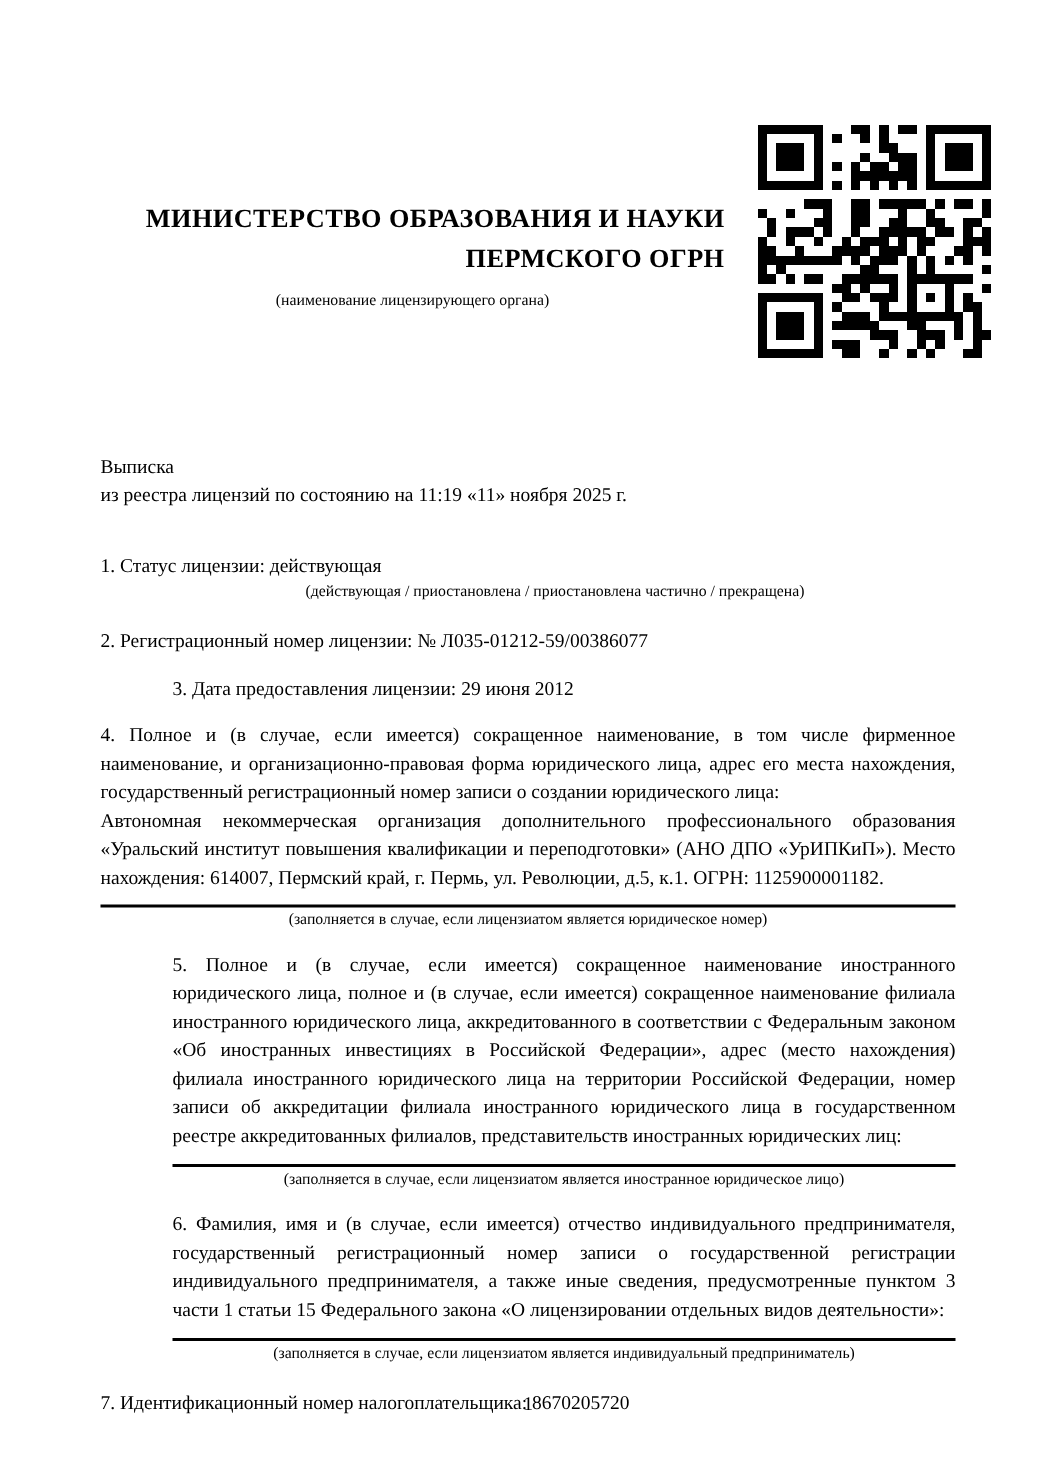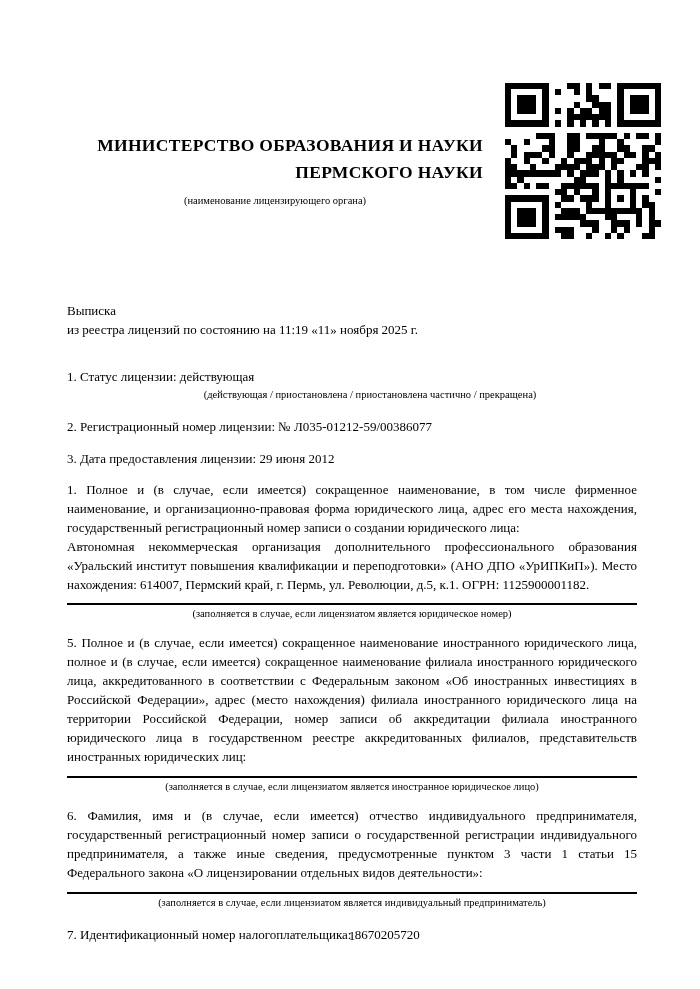--- a/index.html
+++ b/index.html
@@ -61,21 +61,21 @@
     top: 367px;
     left: 67px;
     width: 570px;
     font-size: 13px;
     line-height: 19px;
   }
   .item { margin: 0; }
   .item p { margin: 0; }
   .para-justify { text-align: justify; }
   .gap-21 { margin-top: 16px; }
-  .gap-13 { margin-top: 13px; }
+  .gap-13 { margin-top: 13px; margin-left: 48px; }
   .gap-12 { margin-top: 12px; }
   .gap-16 { margin-top: 16px; }
 
   .note {
     font-size: 10.5px;
     line-height: 13px;
     text-align: center;
     margin-top: 2px;
   }
   .note-offset { padding-left: 36px; }
@@ -101,21 +101,21 @@
     line-height: 19px;
   }
 </style>
 </head>
 <body>
 
 <div class="page">
 
   <div class="issuer">
     <div class="issuer-name">МИНИСТЕРСТВО ОБРАЗОВАНИЯ И НАУКИ</div>
-    <div class="issuer-name">ПЕРМСКОГО НАУКИ</div>
+    <div class="issuer-name">ПЕРМСКОГО ОГРН</div>
     <div class="issuer-caption">(наименование лицензирующего органа)</div>
   </div>
 
   <div class="qr">
     <svg id="qr-svg" viewBox="0 0 25 25" xmlns="http://www.w3.org/2000/svg" aria-hidden="true">
         <rect x="0" y="0" width="1" height="1" fill="#000"></rect>
         <rect x="1" y="0" width="1" height="1" fill="#000"></rect>
         <rect x="2" y="0" width="1" height="1" fill="#000"></rect>
         <rect x="3" y="0" width="1" height="1" fill="#000"></rect>
         <rect x="4" y="0" width="1" height="1" fill="#000"></rect>
@@ -446,21 +446,21 @@
 
     <div class="item gap-21">
       <p>2. Регистрационный номер лицензии: № Л035-01212-59/00386077</p>
     </div>
 
     <div class="item gap-13">
       <p>3. Дата предоставления лицензии: 29 июня 2012</p>
     </div>
 
     <div class="item gap-12">
-      <p class="para-justify">1. Полное и (в случае, если имеется) сокращенное наименование, в том числе фирменное наименование, и организационно-правовая форма юридического лица, адрес его места нахождения, государственный регистрационный номер записи о создании юридического лица:</p>
+      <p class="para-justify">4. Полное и (в случае, если имеется) сокращенное наименование, в том числе фирменное наименование, и организационно-правовая форма юридического лица, адрес его места нахождения, государственный регистрационный номер записи о создании юридического лица:</p>
       <p class="value-underlined">Автономная некоммерческая организация дополнительного профессионального образования «Уральский институт повышения квалификации и переподготовки» (АНО ДПО «УрИПКиП»). Место нахождения: 614007, Пермский край, г. Пермь, ул. Революции, д.5, к.1. ОГРН: 1125900001182.</p>
       <div class="note">(заполняется в случае, если лицензиатом является юридическое номер)</div>
     </div>
 
     <div class="item gap-13">
       <p class="para-justify">5. Полное и (в случае, если имеется) сокращенное наименование иностранного юридического лица, полное и (в случае, если имеется) сокращенное наименование филиала иностранного юридического лица, аккредитованного в соответствии с Федеральным законом «Об иностранных инвестициях в Российской Федерации», адрес (место нахождения) филиала иностранного юридического лица на территории Российской Федерации, номер записи об аккредитации филиала иностранного юридического лица в государственном реестре аккредитованных филиалов, представительств иностранных юридических лиц:</p>
       <div class="fill-line"></div>
       <div class="note">(заполняется в случае, если лицензиатом является иностранное юридическое лицо)</div>
     </div>
 

